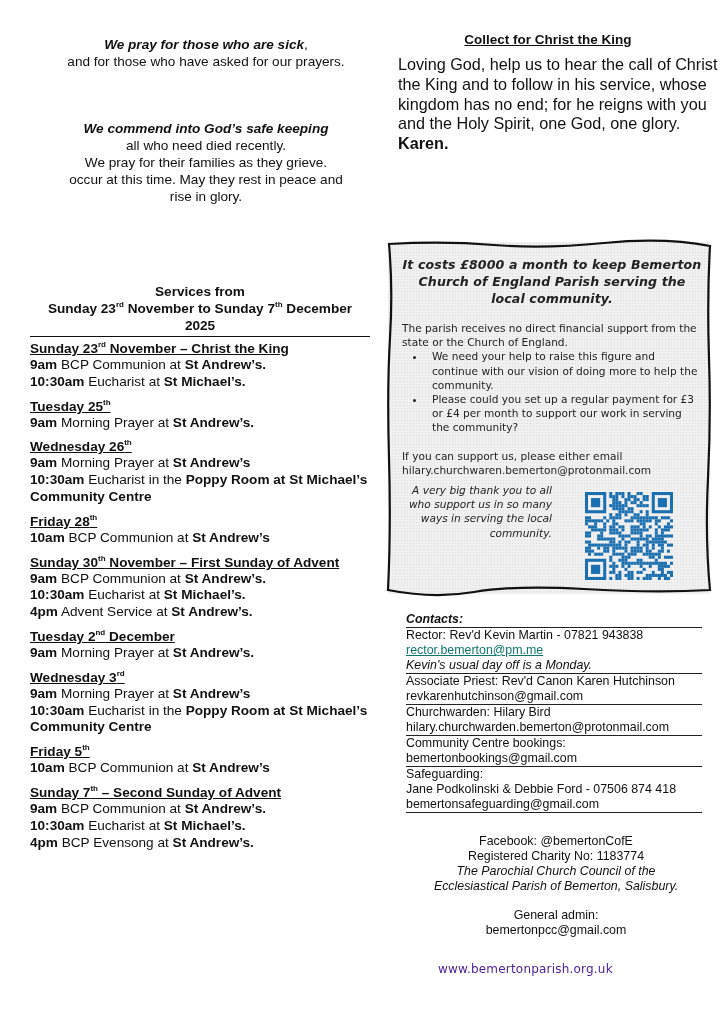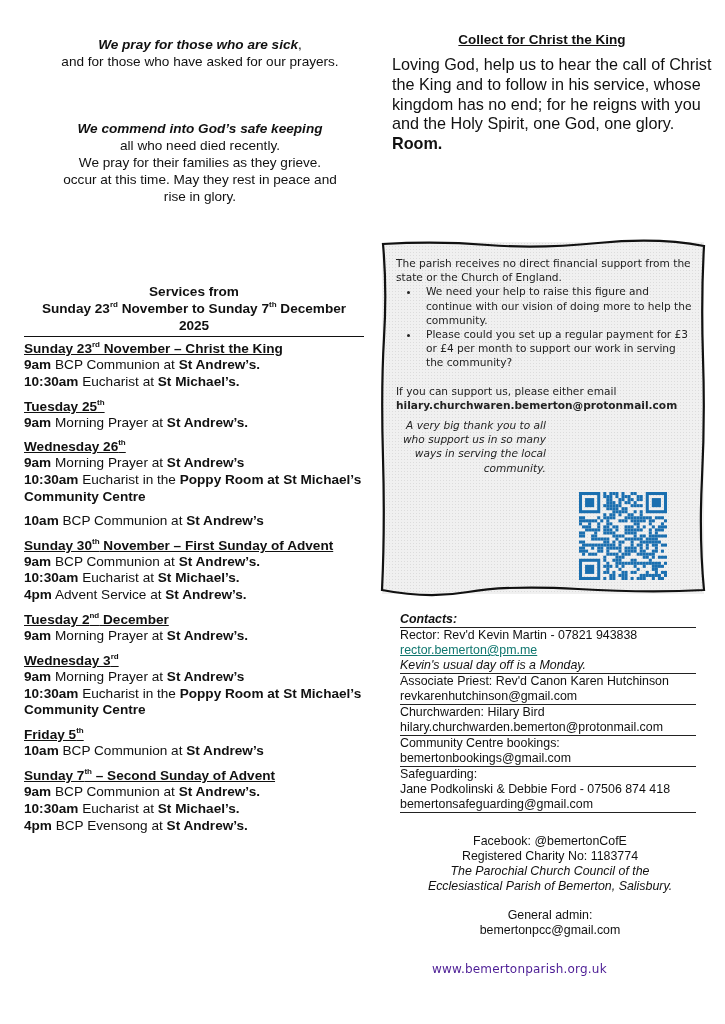--- a/index.html
+++ b/index.html
@@ -1,37 +1,37 @@
 <!DOCTYPE html>
 <html><head>
 <meta charset="utf-8">
 <style>
   html,body{margin:0;padding:0;background:#fff;}
   body{width:725px;height:1024px;position:relative;overflow:hidden;font-family:"Liberation Sans",sans-serif;color:#111;}
-  .abs{position:absolute;}
+  .abs{position:absolute;margin-left:6px;}
   .center{text-align:center;}
   
   #prayers{left:30px;top:36px;width:340px;font-size:13.6px;line-height:17px;}
   #prayers .bi{font-weight:bold;font-style:italic;}
   #prayers p{margin:0;}
   #prayers .gap{height:50px;}
   
   #collect{left:392px;top:32px;width:320px;}
   #collect h3{margin:0 0 8px 0;font-size:13.5px;font-weight:bold;text-decoration:underline;text-align:center;padding-right:20px;}
   #collect .body{font-size:16.2px;line-height:19.8px;}
   #collect .amen{font-weight:bold;font-size:16.2px;}
   
   #donate{left:382px;top:242px;width:322px;height:352px;background:#f0f0f0;
     background-image:radial-gradient(#dcdcdc 0.6px, transparent 0.7px);background-size:3px 3px;}
   #donate svg.border{position:absolute;left:-4px;top:-4px;}
   #donate .inner{position:absolute;left:14px;top:14px;width:300px;font-family:"DejaVu Sans",sans-serif;font-size:10.6px;line-height:14.2px;color:#222;}
   #donate .headline{font-weight:bold;font-style:italic;font-size:12.6px;line-height:17px;text-align:center;margin-bottom:14px;letter-spacing:0.1px;}
   #donate ul{margin:0;padding:0 0 0 24px;}
   #donate li{margin:0;padding-left:6px;}
-  #donate .email{font-weight:bold;}
+  #donate .email{font-weight:normal;}
   #donate .thanks{font-style:italic;width:150px;margin-top:6px;text-align:right;}
   #donate .qr{position:absolute;left:197px;top:250px;width:88px;height:88px;}
   #donate .or{margin-top:10px;}
   
   #services{left:24px;top:283px;width:340px;}
   #services .title{text-align:center;font-weight:bold;font-size:13.6px;line-height:17px;}
   #services .rule{border-top:1.4px solid #111;margin:2px 0 3px 0;}
   .day{margin-bottom:7px;}
   .day .heading{font-weight:bold;text-decoration:underline;font-size:13.6px;line-height:17px;}
   .day .line{font-size:13.6px;line-height:16.8px;}
@@ -60,28 +60,29 @@
   <p class="bi">We commend into God’s safe keeping</p>
   <p>all who need died recently.</p>
   <p>We pray for their families as they grieve.</p>
   <p>occur at this time. May they rest in peace and</p>
   <p>rise in glory.</p>
 </div>
 
 <div id="collect" class="abs">
   <h3>Collect for Christ the King</h3>
   <div class="body">Loving God, help us to hear the call of Christ the King and to follow in his service, whose kingdom has no end; for he reigns with you and the Holy Spirit, one God, one glory.</div>
-  <div class="amen">Room.</div>
+  <div class="amen">Karen.</div>
 </div>
 
 <div id="donate" class="abs">
   <svg class="border" width="330" height="360" viewBox="0 0 330 360">
     <path d="M5 6 Q60 3 110 7 T220 5 T326 8 Q323 60 325 120 T324 240 T326 352 Q270 355 200 351 T90 354 T4 352 Q7 290 5 220 T6 100 T5 6 Z" fill="none" stroke="#111" stroke-width="2.2"></path>
   </svg>
   <div class="inner">
+    <div class="headline">It costs £8000 a month to keep Bemerton Church of England Parish serving the local community.</div>
     <div>The parish receives no direct financial support from the state or the Church of England.</div>
     <ul>
       <li>We need your help to raise this figure and continue with our vision of doing more to help the community.</li>
       <li>Please could you set up a regular payment for £3 or £4 per month to support our work in serving the community?</li>
     </ul>
     <div style="margin-top:14px">If you can support us, please either email</div>
     <div class="email">hilary.churchwaren.bemerton@protonmail.com</div>
     <div class="thanks">A very big thank you to all who support us in so many ways in serving the local community.</div>
   </div>
   <svg class="qr" viewBox="0 0 29 29" id="qr">
@@ -472,20 +473,21 @@
       <div class="day">
         <div class="heading"><span>Tuesday 25</span><sup>th</sup><span></span></div>
         <div class="line"><b>9am</b><span style="white-space: pre-wrap;"> Morning Prayer at </span><b>St Andrew’s.</b></div>
       </div>
       <div class="day">
         <div class="heading"><span>Wednesday 26</span><sup>th</sup><span></span></div>
         <div class="line"><b>9am</b><span style="white-space: pre-wrap;"> Morning Prayer at </span><b>St Andrew’s</b></div>
         <div class="line"><b>10:30am</b><span style="white-space: pre-wrap;"> Eucharist in the </span><b>Poppy Room at St Michael’s Community Centre</b></div>
       </div>
       <div class="day">
+        <div class="heading"><span>Friday 28</span><sup>th</sup><span></span></div>
         <div class="line"><b>10am</b><span style="white-space: pre-wrap;"> BCP Communion at </span><b>St Andrew’s</b></div>
       </div>
       <div class="day">
         <div class="heading"><span>Sunday 30</span><sup>th</sup><span> November – First Sunday of Advent</span></div>
         <div class="line"><b>9am</b><span style="white-space: pre-wrap;"> BCP Communion at </span><b>St Andrew’s.</b></div>
         <div class="line"><b>10:30am</b><span style="white-space: pre-wrap;"> Eucharist at </span><b>St Michael’s.</b></div>
         <div class="line"><b>4pm</b><span style="white-space: pre-wrap;"> Advent Service at </span><b>St Andrew’s.</b></div>
       </div>
       <div class="day">
         <div class="heading"><span>Tuesday 2</span><sup>nd</sup><span> December</span></div>

